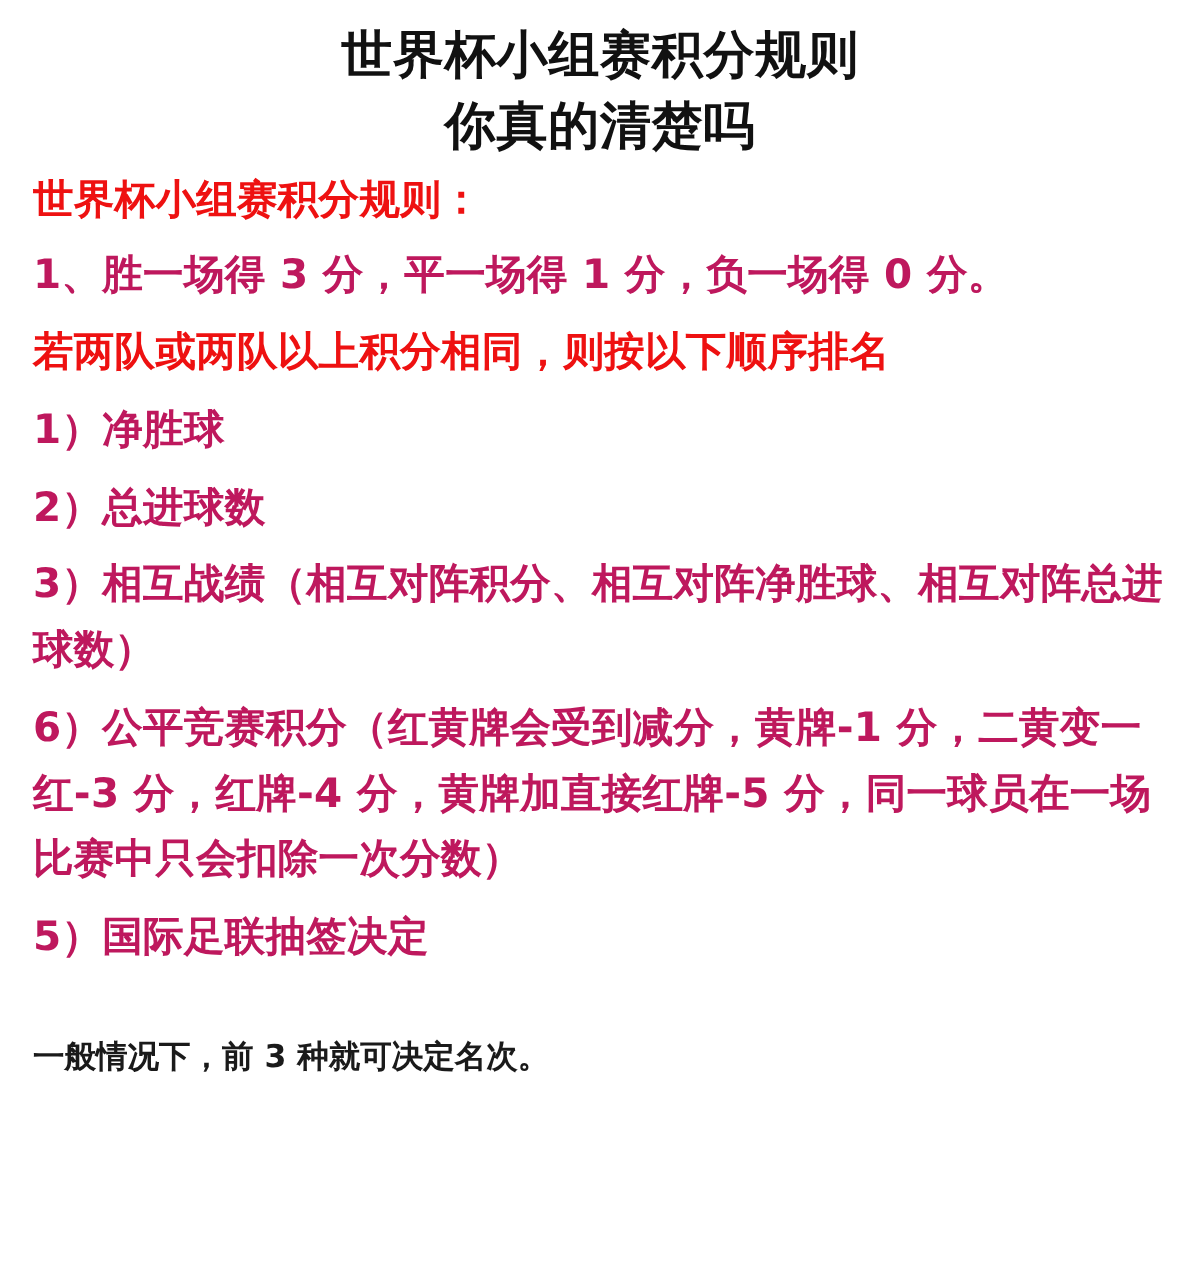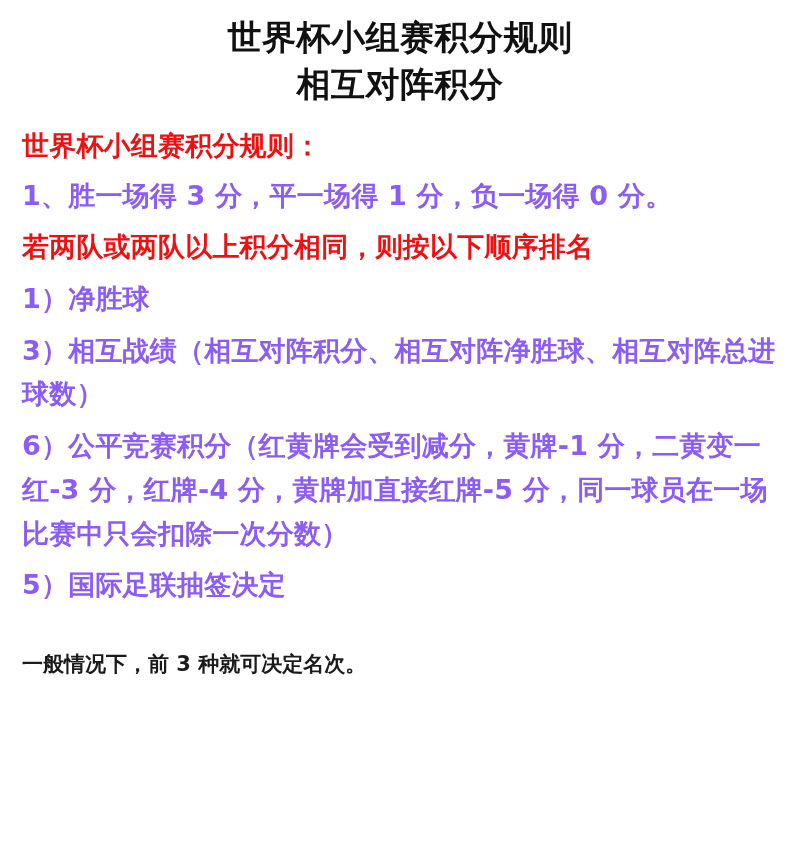--- a/index.html
+++ b/index.html
@@ -26,27 +26,27 @@
     font-weight: bold;
     font-size: 34px;
     line-height: 1.38;
     color: #111111;
     letter-spacing: 0.5px;
   }
   .title .line {
     display: block;
   }
   .body {
-    margin-top: 16px;
+    margin-top: 4px;
   }
   .para {
     font-size: 27px;
     line-height: 1.62;
     font-weight: bold;
-    color: #8b5cf6;
+    color: #be185d;
     margin: 0 0 8px 0;
     letter-spacing: 0.2px;
   }
   .para.red {
     color: #ee1111;
   }
   .para.tight {
     margin-bottom: 6px;
   }
   .spacer {
@@ -60,34 +60,35 @@
     margin: 0;
   }
 </style>
 </head>
 <body>
 
 <div class="page">
 
   <div class="title">
     <span class="line">世界杯小组赛积分规则</span>
-    <span class="line">相互对阵积分</span>
+    <span class="line">你真的清楚吗</span>
   </div>
 
   <div class="body">
 
     <p class="para red tight">世界杯小组赛积分规则：</p>
 
     <p class="para">1、胜一场得 3 分，平一场得 1 分，负一场得 0 分。</p>
 
 
     <p class="para red">若两队或两队以上积分相同，则按以下顺序排名</p>
 
     <p class="para">1）净胜球</p>
 
+    <p class="para">2）总进球数</p>
 
     <p class="para">3）相互战绩（相互对阵积分、相互对阵净胜球、相互对阵总进球数）</p>
 
     <p class="para">6）公平竞赛积分（红黄牌会受到减分，黄牌-1 分，二黄变一红-3 分，红牌-4 分，黄牌加直接红牌-5 分，同一球员在一场比赛中只会扣除一次分数）</p>
 
     <p class="para">5）国际足联抽签决定</p>
 
     <div class="spacer"></div>
 
     <p class="footer-note">一般情况下，前 3 种就可决定名次。</p>

